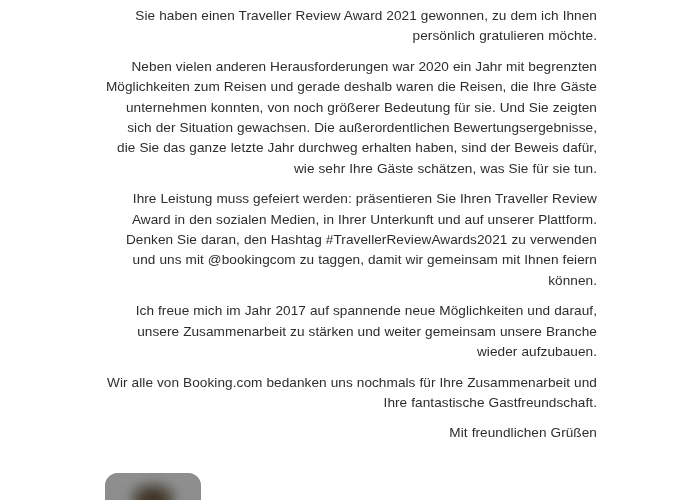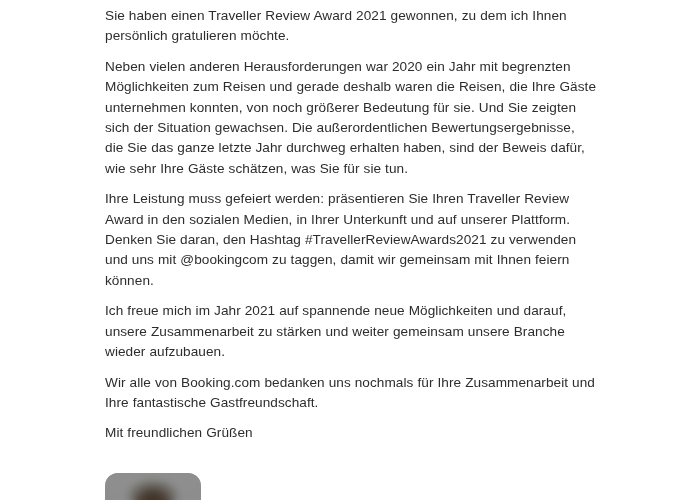--- a/index.html
+++ b/index.html
@@ -31,21 +31,21 @@
     top: 0px;
     width: 492px;
   }
 
   .para {
     margin: 0 0 10px 0;
     font-size: 13.6px;
     line-height: 20.4px;
     color: #2d2d2d;
     letter-spacing: 0.005em;
-    text-align: left;
+    text-align: right;
     word-spacing: 0.01em;
   }
 
   .para.first {
     margin-top: 6px;
   }
 
   .signoff {
     margin-bottom: 0;
   }
@@ -104,21 +104,21 @@
 
   <div class="letter-body">
 
     <p class="para first">Sie haben einen Traveller Review Award 2021 gewonnen, zu dem ich Ihnen persönlich gratulieren möchte.</p>
 
     <p class="para">Neben vielen anderen Herausforderungen war 2020 ein Jahr mit begrenzten Möglichkeiten zum Reisen und gerade deshalb waren die Reisen, die Ihre Gäste unternehmen konnten, von noch größerer Bedeutung für sie. Und Sie zeigten sich der Situation gewachsen. Die außerordentlichen Bewertungsergebnisse, die Sie das ganze letzte Jahr durchweg erhalten haben, sind der Beweis dafür, wie sehr Ihre Gäste schätzen, was Sie für sie tun.</p>
 
 
     <p class="para">Ihre Leistung muss gefeiert werden: präsentieren Sie Ihren Traveller Review Award in den sozialen Medien, in Ihrer Unterkunft und auf unserer Plattform. Denken Sie daran, den Hashtag #TravellerReviewAwards2021 zu verwenden und uns mit @bookingcom zu taggen, damit wir gemeinsam mit Ihnen feiern können.</p>
 
-    <p class="para">Ich freue mich im Jahr 2021 auf spannende neue Möglichkeiten und darauf, unsere Zusammenarbeit zu stärken und weiter gemeinsam unsere Branche wieder aufzubauen.</p>
+    <p class="para">Ich freue mich im Jahr 2017 auf spannende neue Möglichkeiten und darauf, unsere Zusammenarbeit zu stärken und weiter gemeinsam unsere Branche wieder aufzubauen.</p>
 
     <p class="para">Wir alle von Booking.com bedanken uns nochmals für Ihre Zusammenarbeit und Ihre fantastische Gastfreundschaft.</p>
 
     <p class="para signoff">Mit freundlichen Grüßen</p>
 
   </div>
 
   <div class="signature-block">
 
     <div class="avatar">

